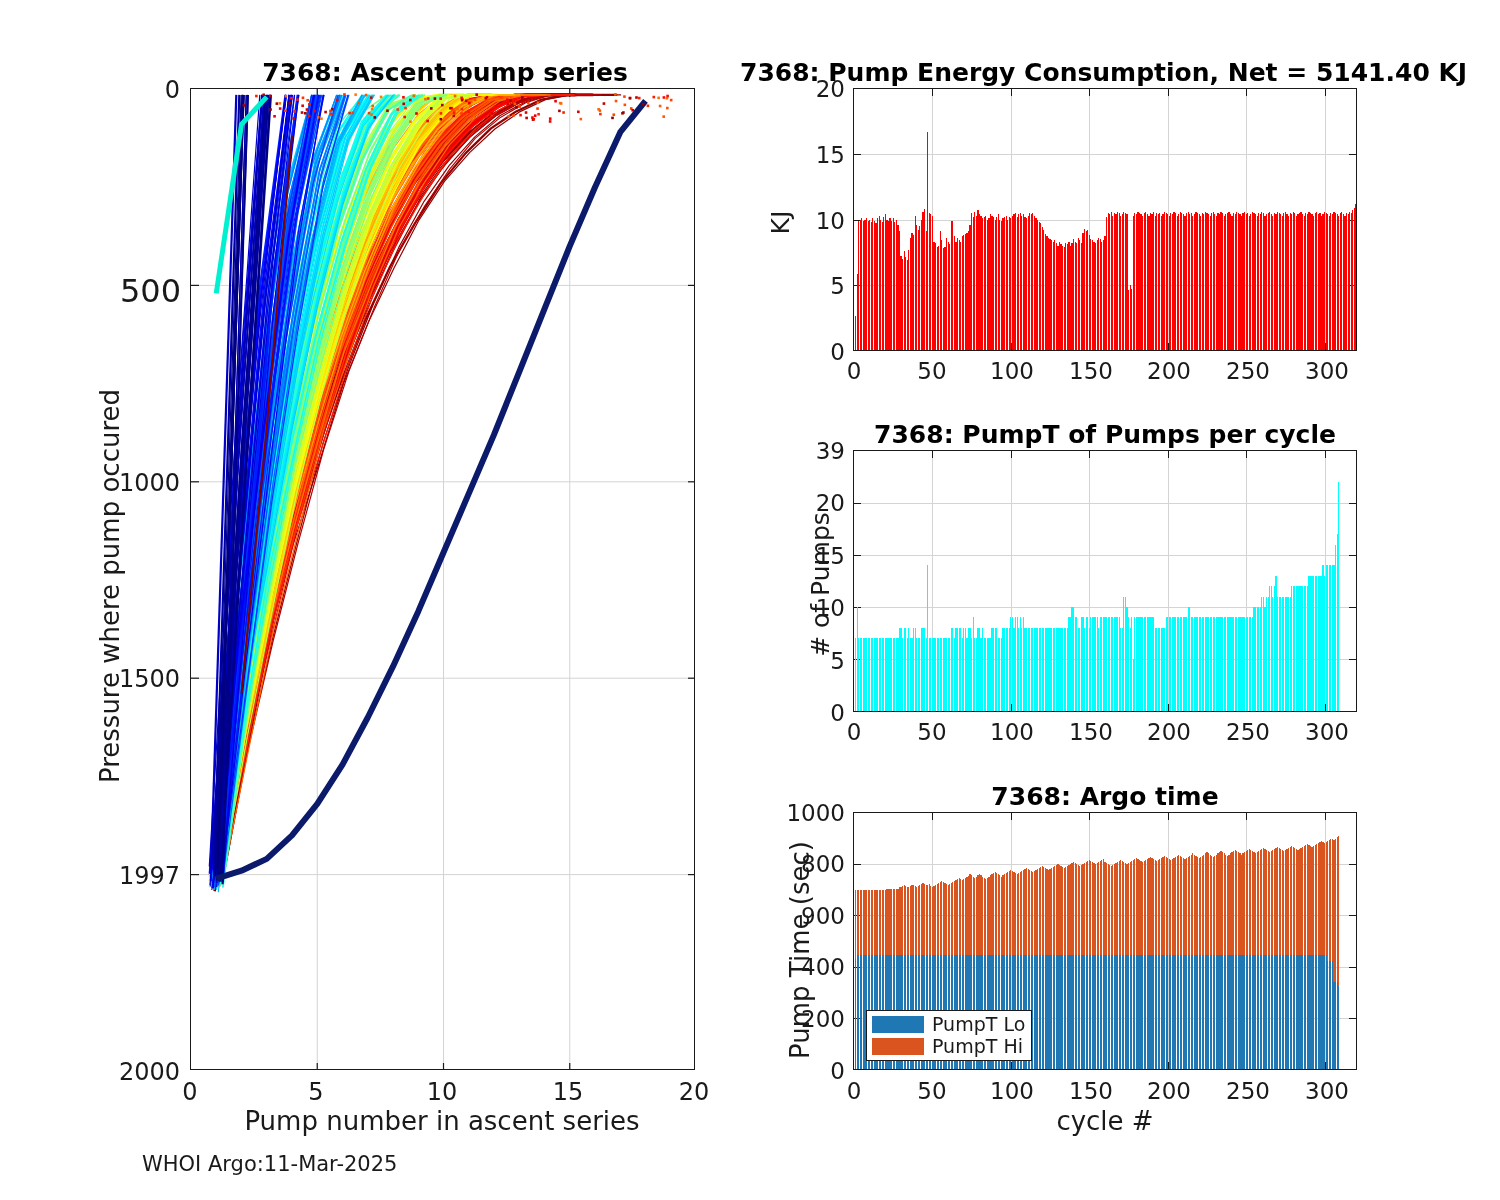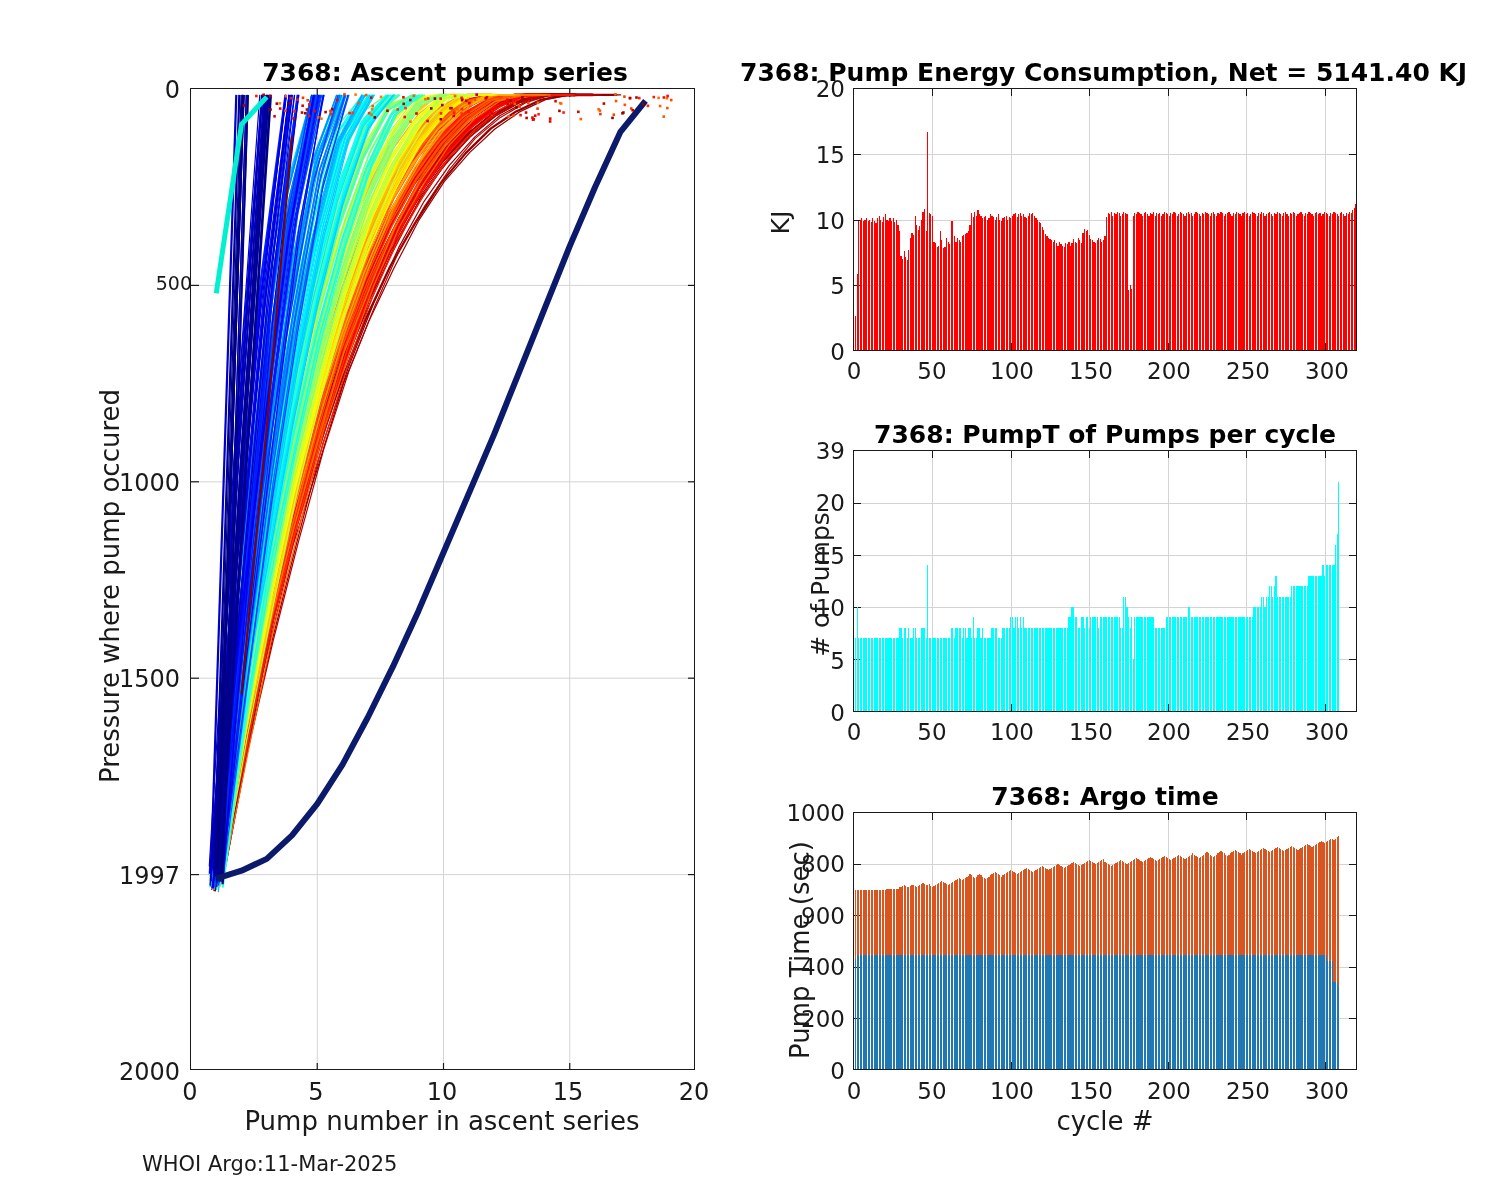--- a/index.html
+++ b/index.html
@@ -575,21 +575,21 @@
           <rect x="321.20499617546096" y="25.110310043662" width="2.6" height="2.6" fill="rgb(255,72,0)"></rect>
           <rect x="93.6968795858309" y="5.926469003892723" width="2.6" height="2.6" fill="rgb(255,104,0)"></rect>
           <rect x="357.8172445536205" y="31.145139718331922" width="2.6" height="2.6" fill="rgb(241,0,0)"></rect>
           <rect x="117.12717524293213" y="14.024961879902035" width="2.6" height="2.6" fill="rgb(255,10,0)"></rect>
           <rect x="114.64146161085995" y="19.266742849101657" width="2.6" height="2.6" fill="rgb(221,0,0)"></rect>
           <rect x="446.9872127829526" y="7.807152671712988" width="2.6" height="2.6" fill="rgb(255,34,0)"></rect>
         </svg>
     </div>
 
     <div class="ytick" style="left:120px; top:76px;  width:60px; font-size:24px;">0</div>
-    <div class="ytick" style="left:132px; top:272px; width:60px; font-size:19px;">500</div>
+    <div class="ytick" style="left:120px; top:272px; width:60px; font-size:32px;">500</div>
     <div class="ytick" style="left:110px; top:469px; width:70px; font-size:24px;">1000</div>
     <div class="ytick" style="left:110px; top:665px; width:70px; font-size:24px;">1500</div>
     <div class="ytick" style="left:110px; top:862px; width:70px; font-size:24px;">1997</div>
     <div class="ytick" style="left:110px; top:1058px; width:70px; font-size:24px;">2000</div>
 
     <div class="xtick" style="left:165px; top:1078px; width:50px; font-size:24px;">0</div>
     <div class="xtick" style="left:291px; top:1078px; width:50px; font-size:24px;">5</div>
     <div class="xtick" style="left:417px; top:1078px; width:50px; font-size:24px;">10</div>
     <div class="xtick" style="left:543px; top:1078px; width:50px; font-size:24px;">15</div>
     <div class="xtick" style="left:669px; top:1078px; width:50px; font-size:24px;">20</div>
@@ -1334,20 +1334,30 @@
 
     <div class="axlabel rot" style="left:700px; top:570px; width:240px; font-size:25px;"># of Pumps</div>
   </div>
 
   <div class="panel">
 
     <div class="title" style="left:853px; top:782px; width:504px; font-size:25px;">7368: Argo time</div>
 
     <div class="plotbox" id="pumptime-box" style="left:853px; top:812px; width:504px; height:258px;">
 
+      <div class="legendbox" style="left:12px; bottom:8px;">
+        <div class="legrow">
+          <span class="legswatch" id="legsw-lo" style="background: rgb(31, 119, 180);"></span>
+          <span class="legtext">PumpT Lo</span>
+        </div>
+        <div class="legrow">
+          <span class="legswatch" id="legsw-hi" style="background: rgb(217, 84, 30);"></span>
+          <span class="legtext">PumpT Hi</span>
+        </div>
+      </div>
     <div class="grid-v" style="left:78.4375px;"></div>
         <div class="grid-v" style="left:156.875px;"></div>
         <div class="grid-v" style="left:235.3125px;"></div>
         <div class="grid-v" style="left:313.75px;"></div>
         <div class="grid-v" style="left:392.1875px;"></div>
         <div class="grid-v" style="left:470.625px;"></div>
         <div class="grid-h" style="top:204.8px;"></div>
         <div class="grid-h" style="top:153.6px;"></div>
         <div class="grid-h" style="top:102.4px;"></div>
         <div class="grid-h" style="top:51.19999999999999px;"></div>

